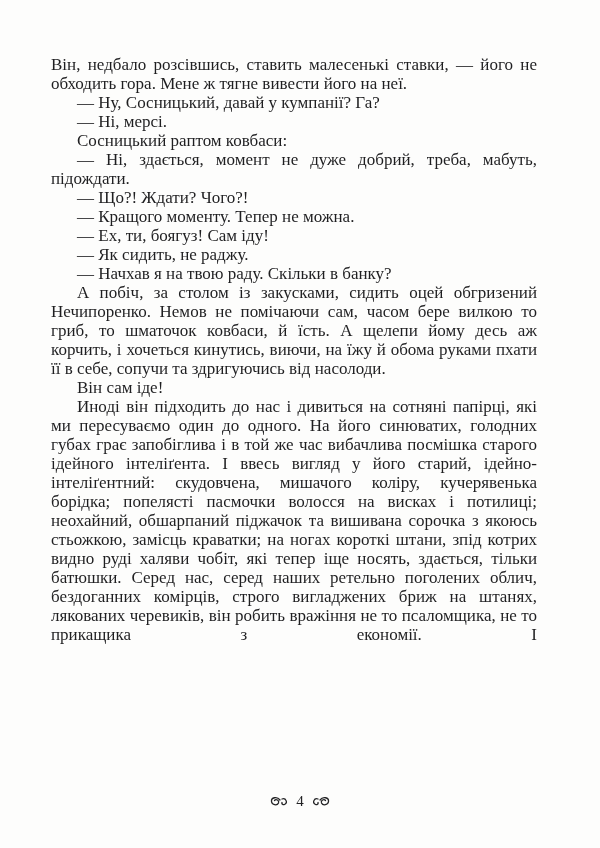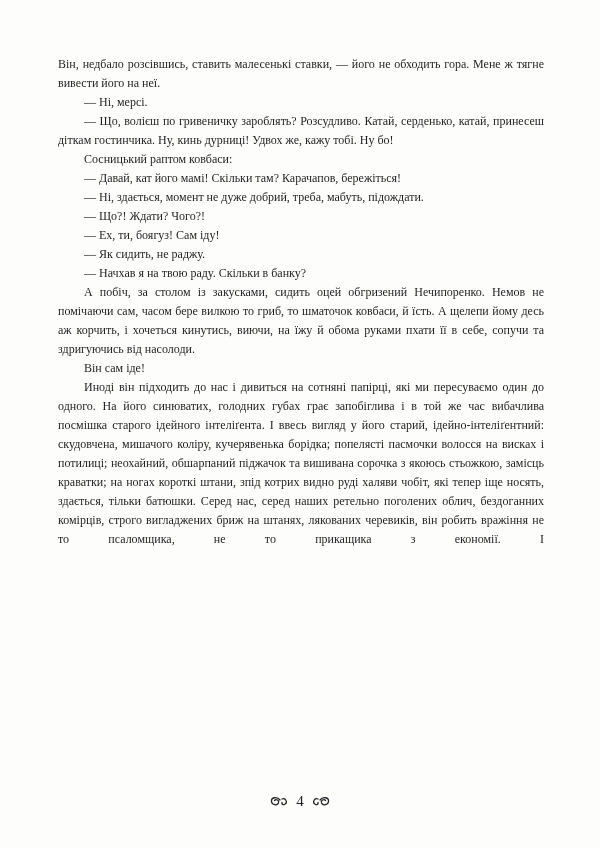--- a/index.html
+++ b/index.html
@@ -11,24 +11,24 @@
     position: relative;
     width: 600px;
     height: 848px;
     background: #fdfdfc;
     overflow: hidden;
     font-family: "Liberation Serif", "DejaVu Serif", serif;
     color: #1f1f21;
   }
   .text-block {
     position: absolute;
-    left: 58px;
+    left: 51px;
     top: 55px;
     width: 486px;
-    font-size: 12px;
+    font-size: 17px;
     line-height: 19px;
     text-align: justify;
     hyphens: none;
     -webkit-hyphens: none;
   }
   .text-block p {
     margin: 0;
     padding: 0;
     text-indent: 26px;
   }
@@ -61,26 +61,26 @@
   .orn svg { display: block; }
   .orn.mirrored svg { transform: scaleX(-1); }
 </style>
 </head>
 <body>
 
 <div class="page">
 
   <div class="text-block">
       <p class="no-indent">Він, недбало розсівшись, ставить малесенькі ставки, — його не обходить гора. Мене ж тягне вивести його на неї.</p>
+      <p>— Ну, Сосницький, давай у кумпанії? Га?</p>
       <p>— Ні, мерсі.</p>
-      <p>— Що, волієш по гривеничку зароблять? Розсудливо. Катай, серденько, катай, принесеш діткам гостинчика. Ну, кинь дурниці! Удвох же, кажу тобі. Ну бо!</p>
       <p>Сосницький раптом ковбаси:</p>
-      <p>— Давай, кат його мамі! Скільки там? Карачапов, бережіться!</p>
       <p>— Ні, здається, момент не дуже добрий, треба, мабуть, підождати.</p>
       <p>— Що?! Ждати? Чого?!</p>
+      <p>— Кращого моменту. Тепер не можна.</p>
       <p>— Ех, ти, боягуз! Сам іду!</p>
       <p>— Як сидить, не раджу.</p>
       <p>— Начхав я на твою раду. Скільки в банку?</p>
       <p>А побіч, за столом із закусками, сидить оцей обгризений Нечипоренко. Немов не помічаючи сам, часом бере вилкою то гриб, то шматочок ковбаси, й їсть. А щелепи йому десь аж корчить, і хочеться кинутись, виючи, на їжу й обома руками пхати її в себе, сопучи та здригуючись від насолоди.</p>
       <p>Він сам іде!</p>
       <p class="justify-last">Иноді він підходить до нас і дивиться на сотняні папірці, які ми пересуваємо один до одного. На його синюватих, голодних губах грає запобіглива і в той же час вибачлива посмішка старого ідейного інтеліґента. І ввесь вигляд у його старий, ідейно-інтеліґентний: скудовчена, мишачого коліру, кучерявенька борідка; попелясті пасмочки волосся на висках і потилиці; неохайний, обшарпаний піджачок та вишивана сорочка з якоюсь стьожкою, замісць краватки; на ногах короткі штани, зпід котрих видно руді халяви чобіт, які тепер іще носять, здається, тільки батюшки. Серед нас, серед наших ретельно поголених облич, бездоганних комірців, строго вигладжених бриж на штанях, лякованих черевиків, він робить вражіння не то псаломщика, не то прикащика з економії. І</p>
     </div>
 
   <div class="footer">
     <span class="orn">

